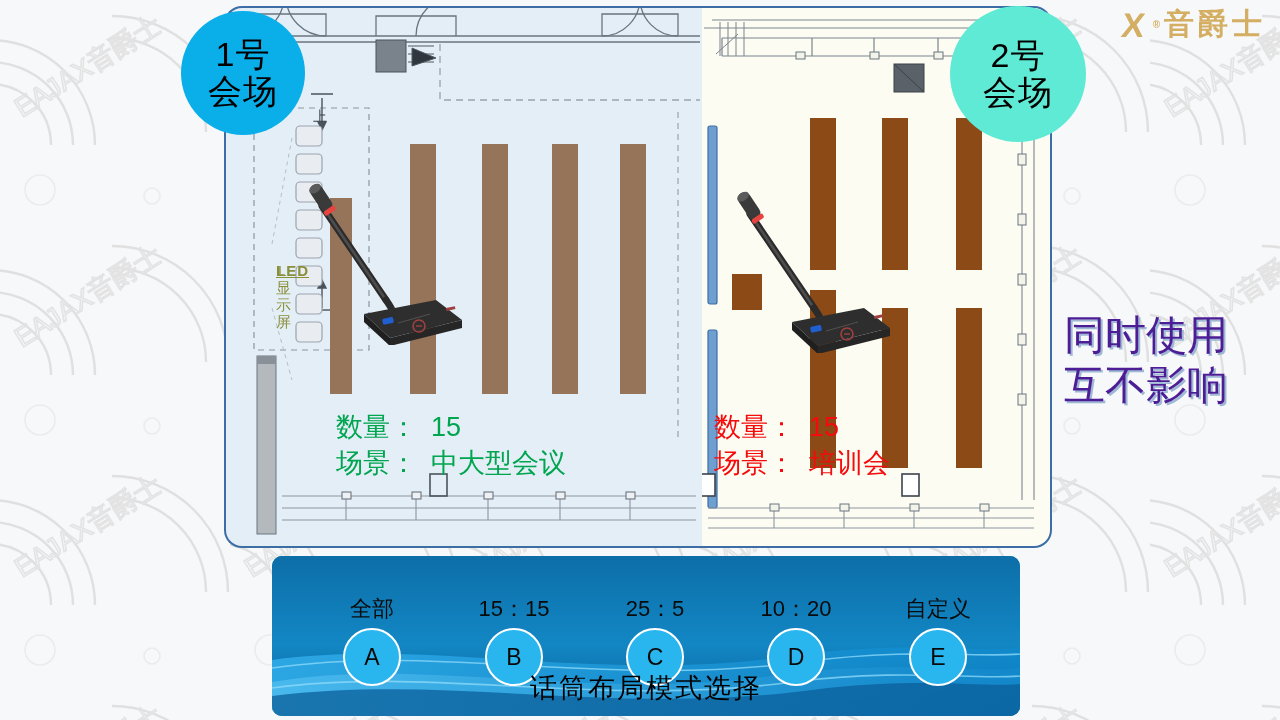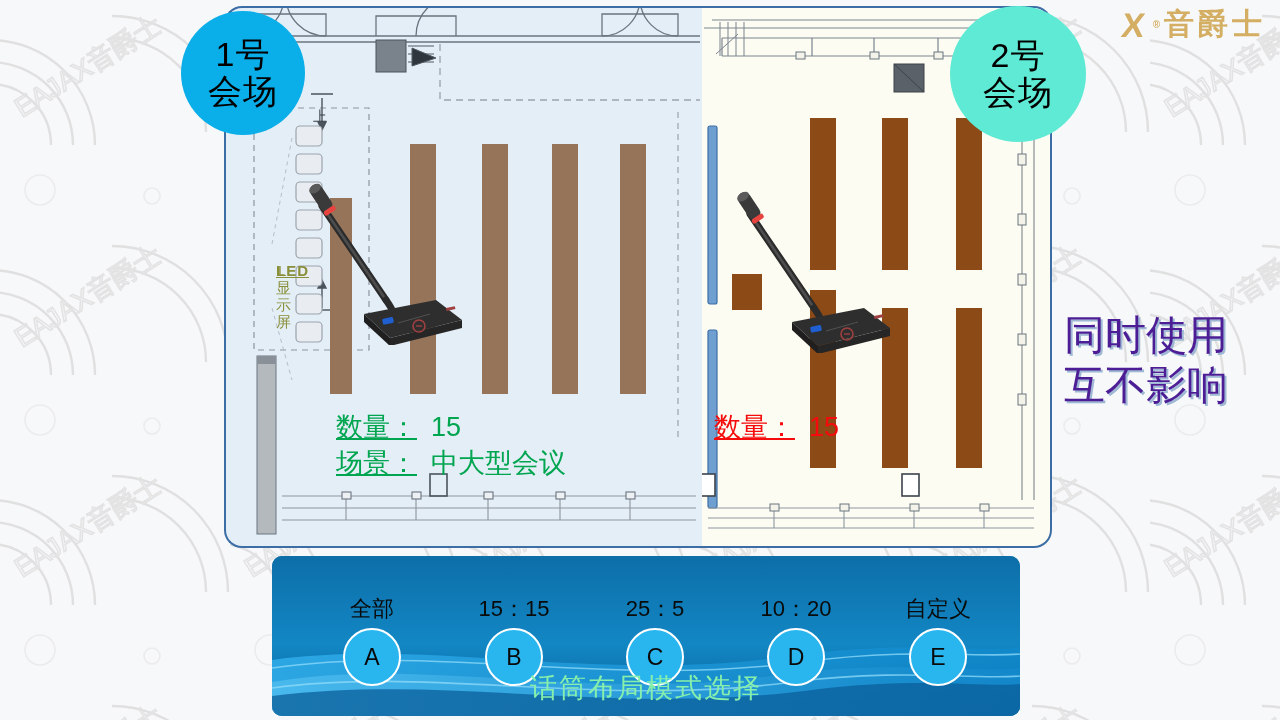--- a/index.html
+++ b/index.html
@@ -53,21 +53,21 @@
     color:#d3ae63;font-size:30px;font-weight:bold;letter-spacing:4px;
   }
   #brand-mark{font-size:34px;line-height:1;transform:skewX(-8deg);}
   #brand-reg{font-size:10px;vertical-align:super;letter-spacing:0;}
 
   
   .room-info{position:absolute;z-index:25;font-size:27px;line-height:1.32;white-space:nowrap;}
   #info-left{left:336px;top:410px;color:#00a550;}
   #info-right{left:714px;top:410px;color:#f50b0b;}
   .room-info .row{display:block;}
-  .room-info .k{display:inline-block;text-decoration:underline;}
+  .room-info .k{display:inline-block;}
   .room-info .v{display:inline-block;margin-left:14px;}
 
   
   #side-note{
     position:absolute;left:1064px;top:310px;z-index:26;
     font-size:41px;line-height:1.22;color:#4c1d95;white-space:nowrap;
     text-shadow:2px 2px 0 #9fb8d4;
   }
   #side-note span{display:block;}
 
@@ -85,21 +85,21 @@
     display:block;color:#0a0a0a;font-size:22px;line-height:26px;white-space:nowrap;
   }
   .panel-opt .opt-circle{
     width:54px;height:54px;margin:6px auto 0;border-radius:50%;
     background:#29b6ef;border:2px solid #ffffff;
     display:flex;align-items:center;justify-content:center;
     color:#0a0a0a;font-size:23px;
   }
   #panel-caption{
     position:absolute;left:0;right:0;bottom:10px;text-align:center;z-index:4;
-    color:#86efac;font-size:27px;letter-spacing:2px;
+    color:#000000;font-size:27px;letter-spacing:2px;
   }
 </style>
 </head>
 <body>
 
 <div id="wm-layer">
   <svg width="1280" height="720" viewBox="0 0 1280 720" xmlns="http://www.w3.org/2000/svg">
     <defs>
       <pattern id="wmpat" x="0" y="0" width="230" height="230" patternUnits="userSpaceOnUse">
         <rect width="230" height="230" fill="#f7f8fa"></rect>
@@ -366,20 +366,23 @@
       <span class="k">数量：</span><span class="v">15</span>
     </span>
     <span class="row">
       <span class="k">场景：</span><span class="v">中大型会议</span>
     </span>
   </div>
 
   <div class="room-info" id="info-right">
     <span class="row">
       <span class="k">数量：</span><span class="v">15</span>
+    </span>
+    <span class="row">
+      <span class="k">场景：</span><span class="v">培训会</span>
     </span>
   </div>
 
   <div id="side-note">
     <span>同时使用</span>
     <span>互不影响</span>
   </div>
 
   <div id="control-panel">
     <svg id="panel-waves" width="748" height="160" viewBox="0 0 748 160" xmlns="http://www.w3.org/2000/svg">

